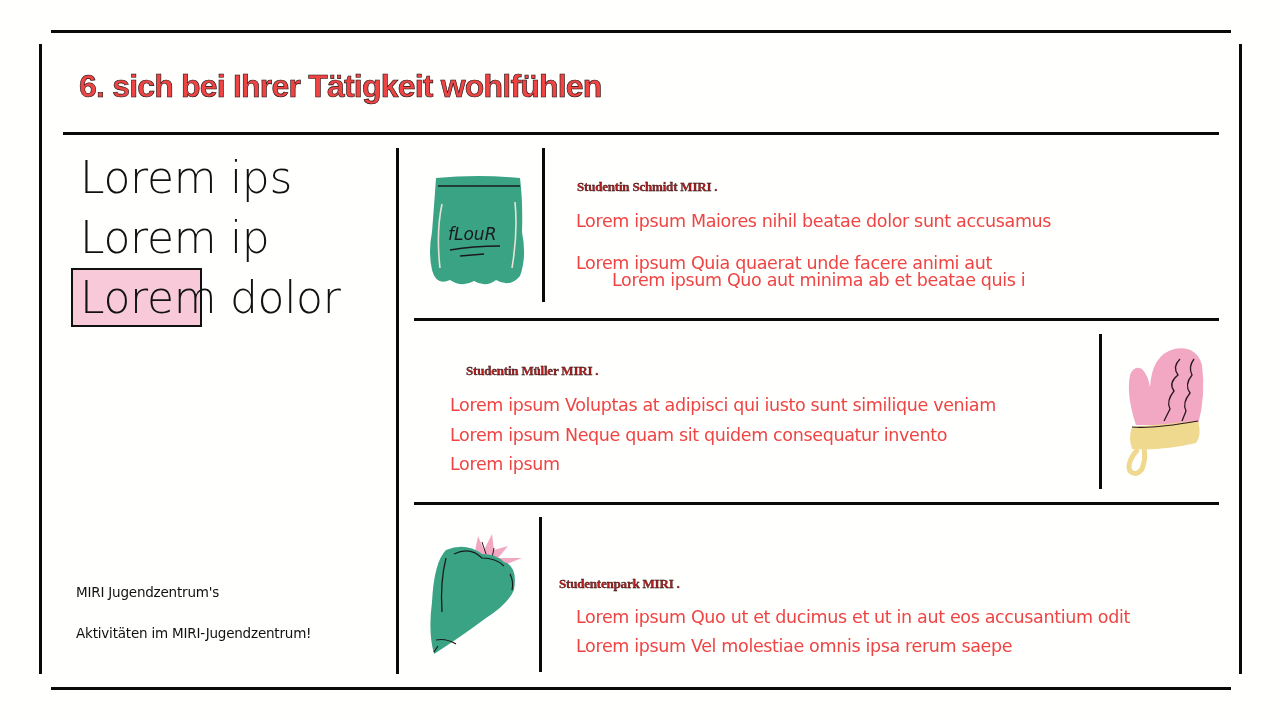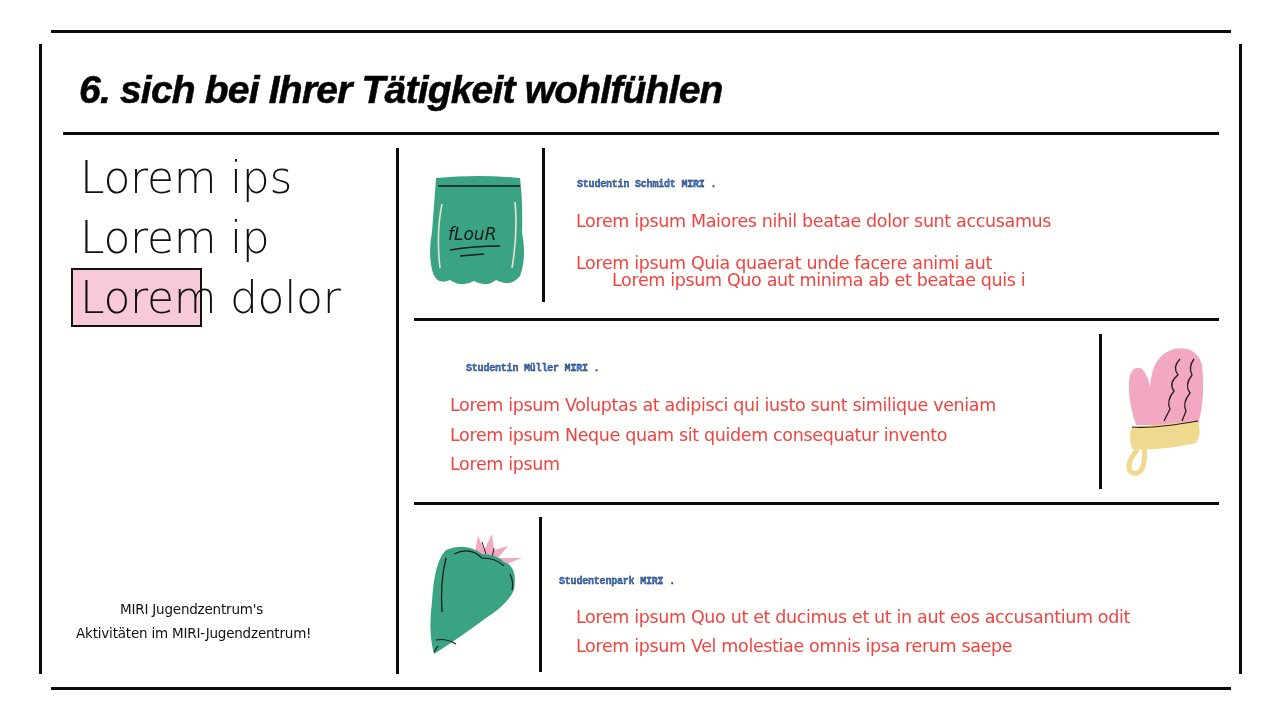--- a/index.html
+++ b/index.html
@@ -6,44 +6,44 @@
     body {
       width: 1280px; height: 720px; position: relative; overflow: hidden;
       background: #fffffd;
       font-family: "DejaVu Sans", sans-serif;
       color: #111;
     }
     .line { position: absolute; background: #0a0a0a; }
     .title {
       position: absolute; left: 79px; top: 68px;
       font-family: "Liberation Sans", sans-serif;
-      font-weight: 900; font-size: 39px; letter-spacing: -0.8px;
-      color: #000000; white-space: nowrap; font-style: italic;
+      font-weight: 900; font-size: 32px; letter-spacing: -0.8px;
+      color: #ef4444; white-space: nowrap;
       -webkit-text-stroke: 0.6px #0d0d0d;
     }
     .toc-item {
       position: absolute; left: 80px;
       font-family: "DejaVu Sans", sans-serif;
       font-size: 44px; font-weight: 300; letter-spacing: -0.3px;
       color: #111; white-space: nowrap; line-height: 40px;
     }
     .toc-highlight {
       position: absolute; left: 71px; top: 268px; width: 127px; height: 55px;
       background: #f8cad9; border: 2px solid #111;
     }
     .footer-text {
       position: absolute; left: 76px;
       font-family: "DejaVu Sans", sans-serif;
       font-size: 13.5px; color: #111; white-space: nowrap; letter-spacing: -0.2px;
     }
     .card-title {
       position: absolute;
-      font-family: Liberation Mono, monospace;
-      font-weight: 900; font-size: 10px; letter-spacing: -0.2px;
-      color: #3b82f6; white-space: nowrap;
+      font-family: Liberation Serif, serif;
+      font-weight: 900; font-size: 13px; letter-spacing: -0.2px;
+      color: #b91c1c; white-space: nowrap;
       -webkit-text-stroke: 0.3px #0d0d0d;
     }
     .card-line {
       position: absolute;
       font-family: "DejaVu Sans", sans-serif;
       font-size: 17.5px; letter-spacing: -0.35px;
       color: #ef4444; white-space: nowrap; line-height: 29.5px;
     }
     .illus { position: absolute; }
   </style>
@@ -58,21 +58,21 @@
 <div class="title">6. sich bei Ihrer Tätigkeit wohlfühlen</div>
 <div class="line" style="left:63px; top:132px; width:1156px; height:3px;"></div>
 
 <div class="line" style="left:396px; top:148px; width:3px; height:526px;"></div>
 
 <div class="toc-highlight"></div>
 <div class="toc-item" style="top:158px;">Lorem ips</div>
 <div class="toc-item" style="top:218px;">Lorem ip</div>
 <div class="toc-item" style="top:278px;">Lorem dolor</div>
 
-<div class="footer-text" style="top:601px;margin-left:44px;">MIRI Jugendzentrum's</div>
+<div class="footer-text" style="top:584px;">MIRI Jugendzentrum's</div>
 <div class="footer-text" style="top:625px;text-align:center;">Aktivitäten im MIRI-Jugendzentrum!</div>
 
 <div>
   <svg class="illus" style="left:428px; top:172px;" width="100" height="118" viewBox="0 0 100 118">
     <path d="M8 6 Q50 2 92 6 Q95 30 94 60 Q99 85 92 104 Q82 116 68 108 Q58 116 46 109 Q34 116 22 108 Q8 114 4 98 Q0 80 4 60 Q6 35 8 6 Z" fill="#3aa384"></path>
     <path d="M10 14 L92 14" stroke="#1a1a1a" stroke-width="1.6" fill="none"></path>
     <path d="M14 32 Q8 60 12 96" stroke="#e8e2d6" stroke-width="1.6" fill="none"></path>
     <path d="M87 30 Q90 60 84 96" stroke="#e8e2d6" stroke-width="1.6" fill="none"></path>
     <text x="20" y="68" font-family="DejaVu Sans, sans-serif" font-size="17" font-style="italic" fill="#1a1a1a">fLouR</text>
     <path d="M22 78 Q45 74 72 74" stroke="#1a1a1a" stroke-width="1.5" fill="none"></path>

